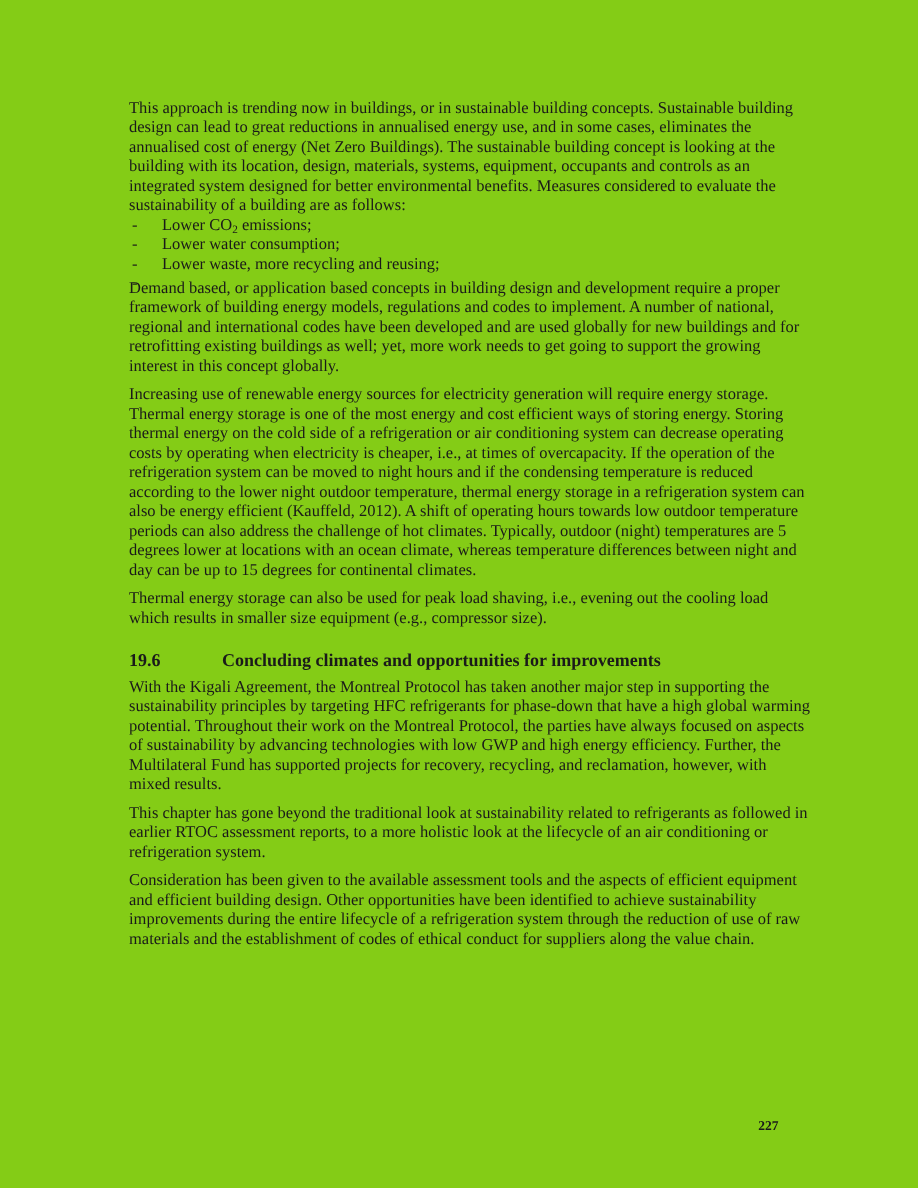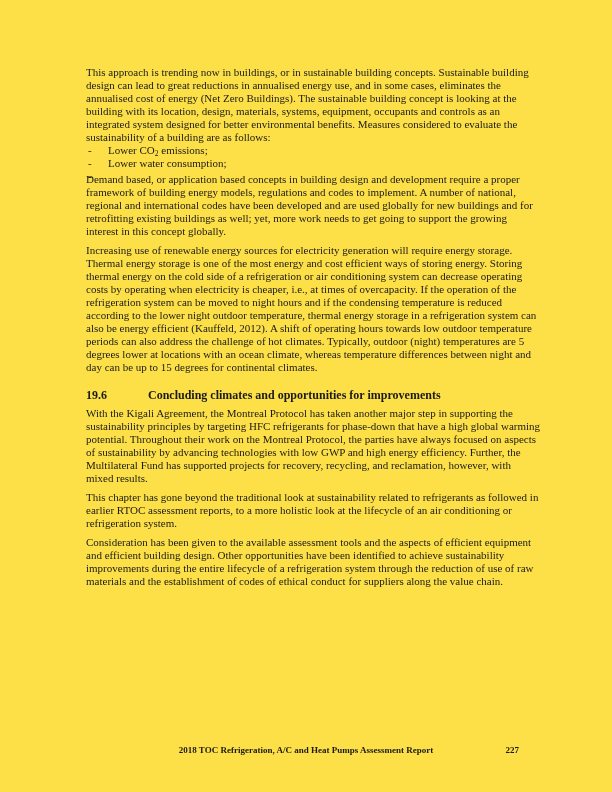--- a/index.html
+++ b/index.html
@@ -4,21 +4,21 @@
 <style>
   html, body {
     margin: 0;
     padding: 0;
     background: #ffffff;
   }
   .page {
     position: relative;
     width: 612px;
     height: 792px;
-    background: #fde047;
+    background: #84cc16;
     overflow: hidden;
     font-family: "Liberation Serif", serif;
     color: #1a1a1a;
   }
   .content {
     position: absolute;
     left: 86px;
     top: 66px;
     width: 455px;
     font-size: 11px;
@@ -93,41 +93,42 @@
       <div class="bullet">
         <span class="dash">-</span>
         <span><span>Lower CO</span><sub>2</sub><span> emissions;</span></span>
       </div>
       <div class="bullet">
         <span class="dash">-</span>
         <span><span>Lower water consumption;</span><sub></sub><span></span></span>
       </div>
       <div class="bullet">
         <span class="dash">-</span>
+        <span><span>Lower waste, more recycling and reusing;</span><sub></sub><span></span></span>
       </div>
       <div class="bullet">
         <span class="dash">-</span>
       </div>
     </div>
 
     <p>Demand based, or application based concepts in building design and development require a proper framework of building energy models, regulations and codes to implement. A number of national, regional and international codes have been developed and are used globally for new buildings and for retrofitting existing buildings as well; yet, more work needs to get going to support the growing interest in this concept globally.</p>
 
 
     <p>Increasing use of renewable energy sources for electricity generation will require energy storage. Thermal energy storage is one of the most energy and cost efficient ways of storing energy. Storing thermal energy on the cold side of a refrigeration or air conditioning system can decrease operating costs by operating when electricity is cheaper, i.e., at times of overcapacity. If the operation of the refrigeration system can be moved to night hours and if the condensing temperature is reduced according to the lower night outdoor temperature, thermal energy storage in a refrigeration system can also be energy efficient (Kauffeld, 2012). A shift of operating hours towards low outdoor temperature periods can also address the challenge of hot climates. Typically, outdoor (night) temperatures are 5 degrees lower at locations with an ocean climate, whereas temperature differences between night and day can be up to 15 degrees for continental climates.</p>
 
+    <p>Thermal energy storage can also be used for peak load shaving, i.e., evening out the cooling load which results in smaller size equipment (e.g., compressor size).</p>
 
     <div class="sec-heading bold h118">
       <span class="sec-num">19.6</span><span>Concluding climates and opportunities for improvements</span>
     </div>
 
     <p>With the Kigali Agreement, the Montreal Protocol has taken another major step in supporting the sustainability principles by targeting HFC refrigerants for phase-down that have a high global warming potential. Throughout their work on the Montreal Protocol, the parties have always focused on aspects of sustainability by advancing technologies with low GWP and high energy efficiency. Further, the Multilateral Fund has supported projects for recovery, recycling, and reclamation, however, with mixed results.</p>
 
     <p>This chapter has gone beyond the traditional look at sustainability related to refrigerants as followed in earlier RTOC assessment reports, to a more holistic look at the lifecycle of an air conditioning or refrigeration system.</p>
 
     <p>Consideration has been given to the available assessment tools and the aspects of efficient equipment and efficient building design. Other opportunities have been identified to achieve sustainability improvements during the entire lifecycle of a refrigeration system through the reduction of use of raw materials and the establishment of codes of ethical conduct for suppliers along the value chain.</p>
 
   </div>
 
   <div class="footer">
-    <span class="footer-title">2018 TOC Refrigeration, A/C and Heat Pumps Assessment Report</span>
     <span class="footer-page">227</span>
   </div>
 </div>
 
 </body></html>

